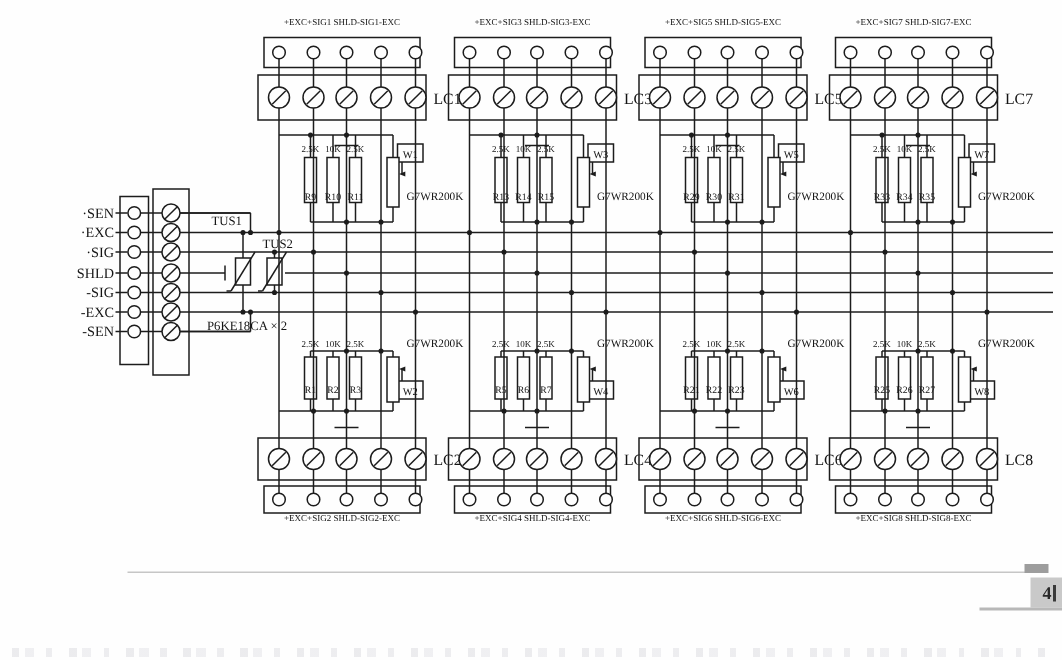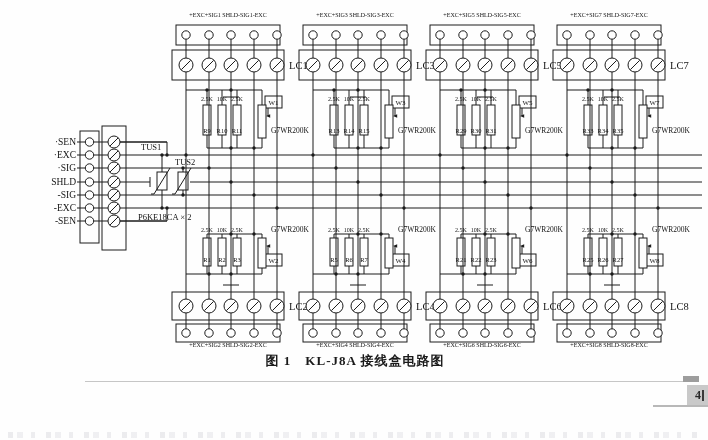--- a/index.html
+++ b/index.html
@@ -543,21 +543,20 @@
       <text x="618" y="101" class="tx t6" text-anchor="middle">2.5K</text>
       <text x="618" y="133" class="tx t65" text-anchor="middle">R35</text>
       <text x="618" y="231.5" class="tx t6" text-anchor="middle">2.5K</text>
       <text x="618" y="262" class="tx t65" text-anchor="middle">R27</text>
       <text x="654.5" y="105" class="tx t7" text-anchor="middle">W7</text>
       <text x="654.5" y="263" class="tx t7" text-anchor="middle">W8</text>
       <text x="652" y="133" class="tx t75" text-anchor="start">G7WR200K</text>
       <text x="652" y="231.5" class="tx t75" text-anchor="start">G7WR200K</text>
     </svg>
 
-  <div class="caption">图 1　KL-J8A 接线盒电路图</div>
 
   <div class="edge-line"></div>
   <div class="corner-tab"></div>
   <div class="page-num">
     <span>4</span>
       <span class="clip"></span>
   </div>
   <div class="num-underline"></div>
   <div class="remnant"></div>
 </div>

